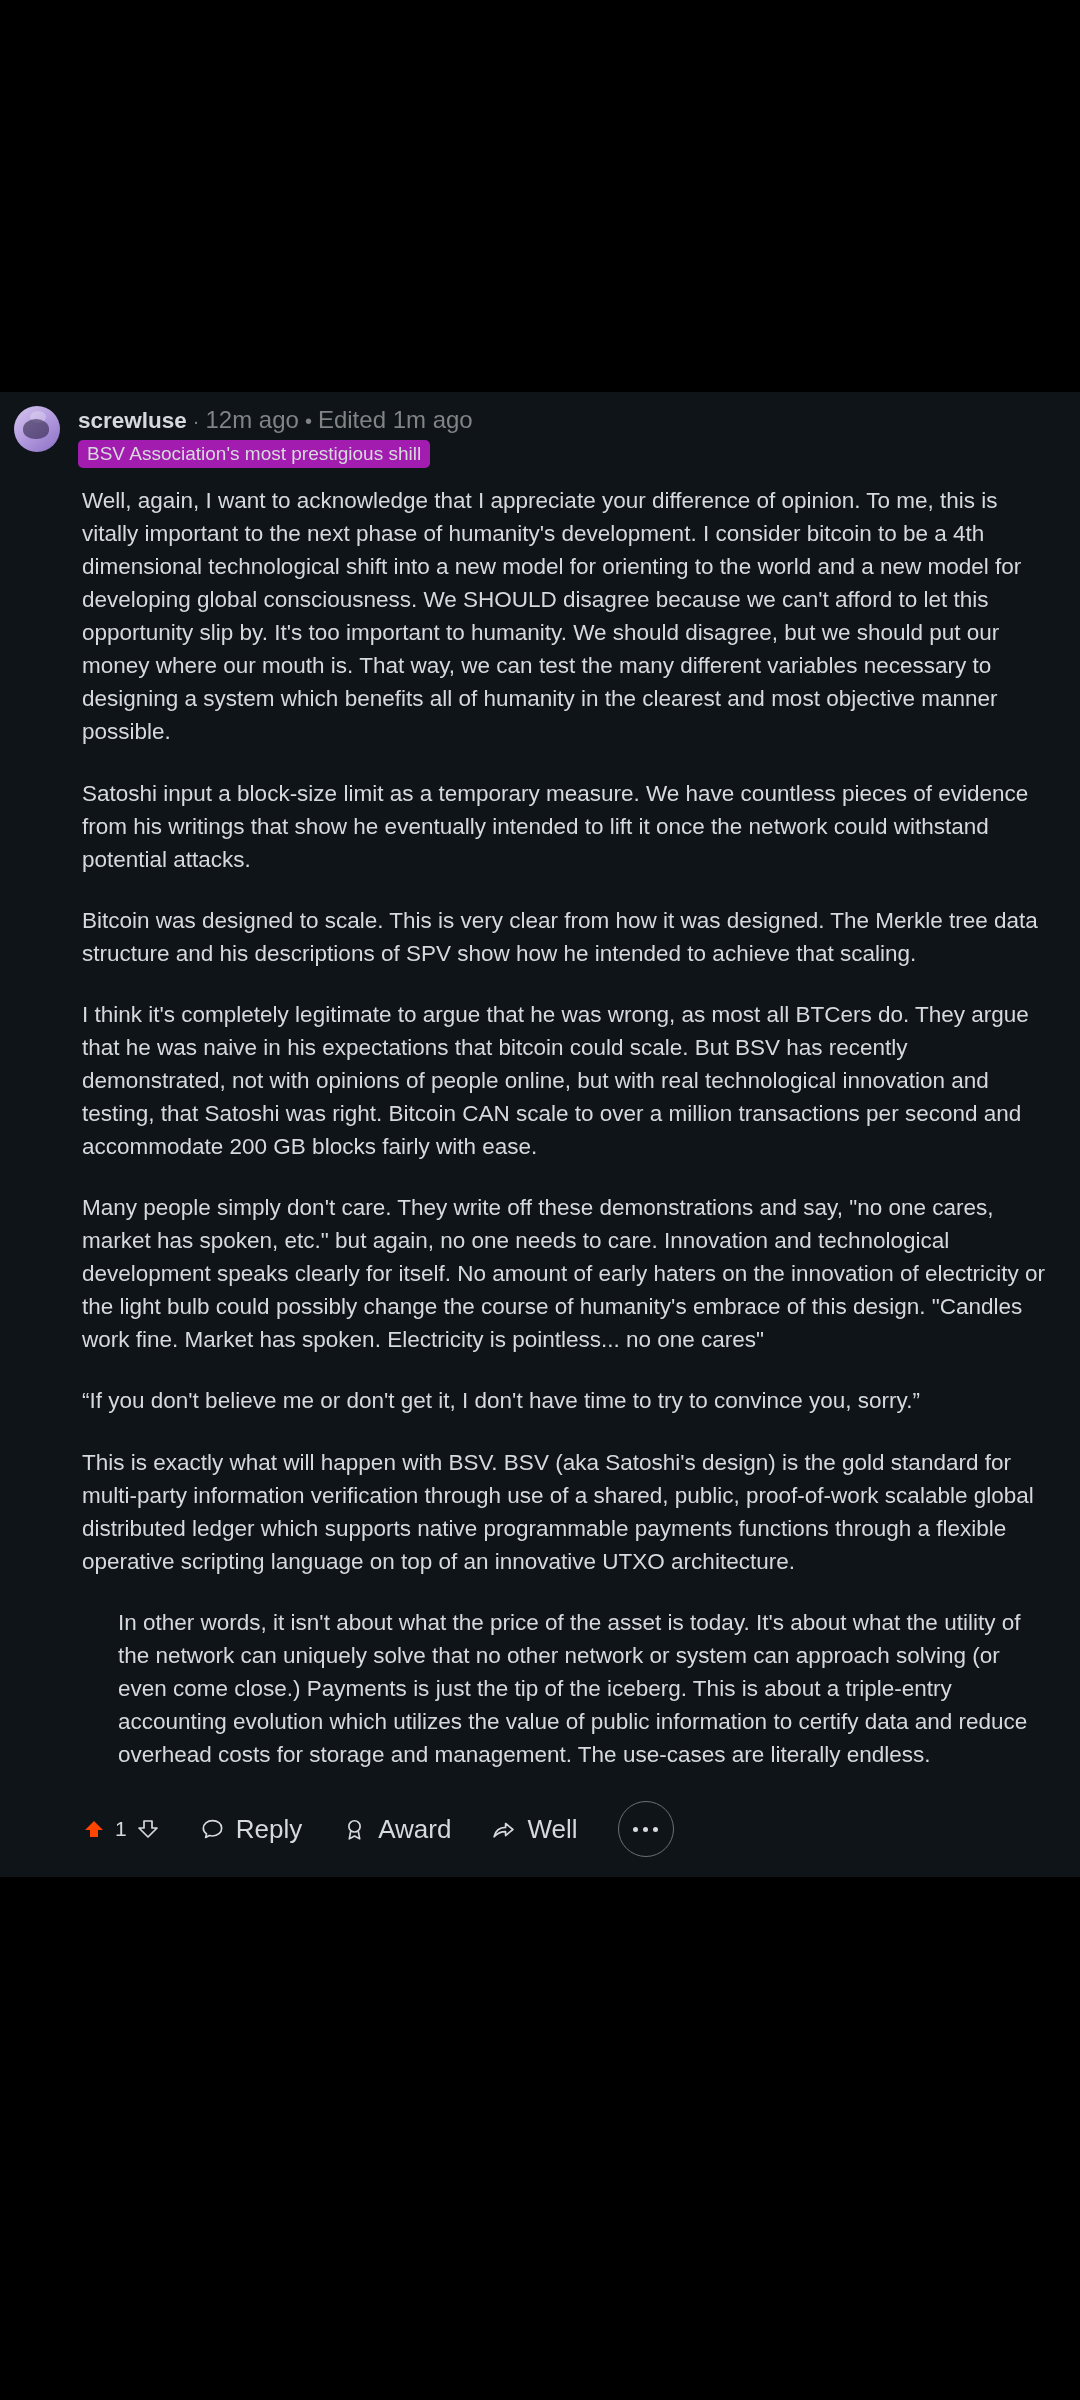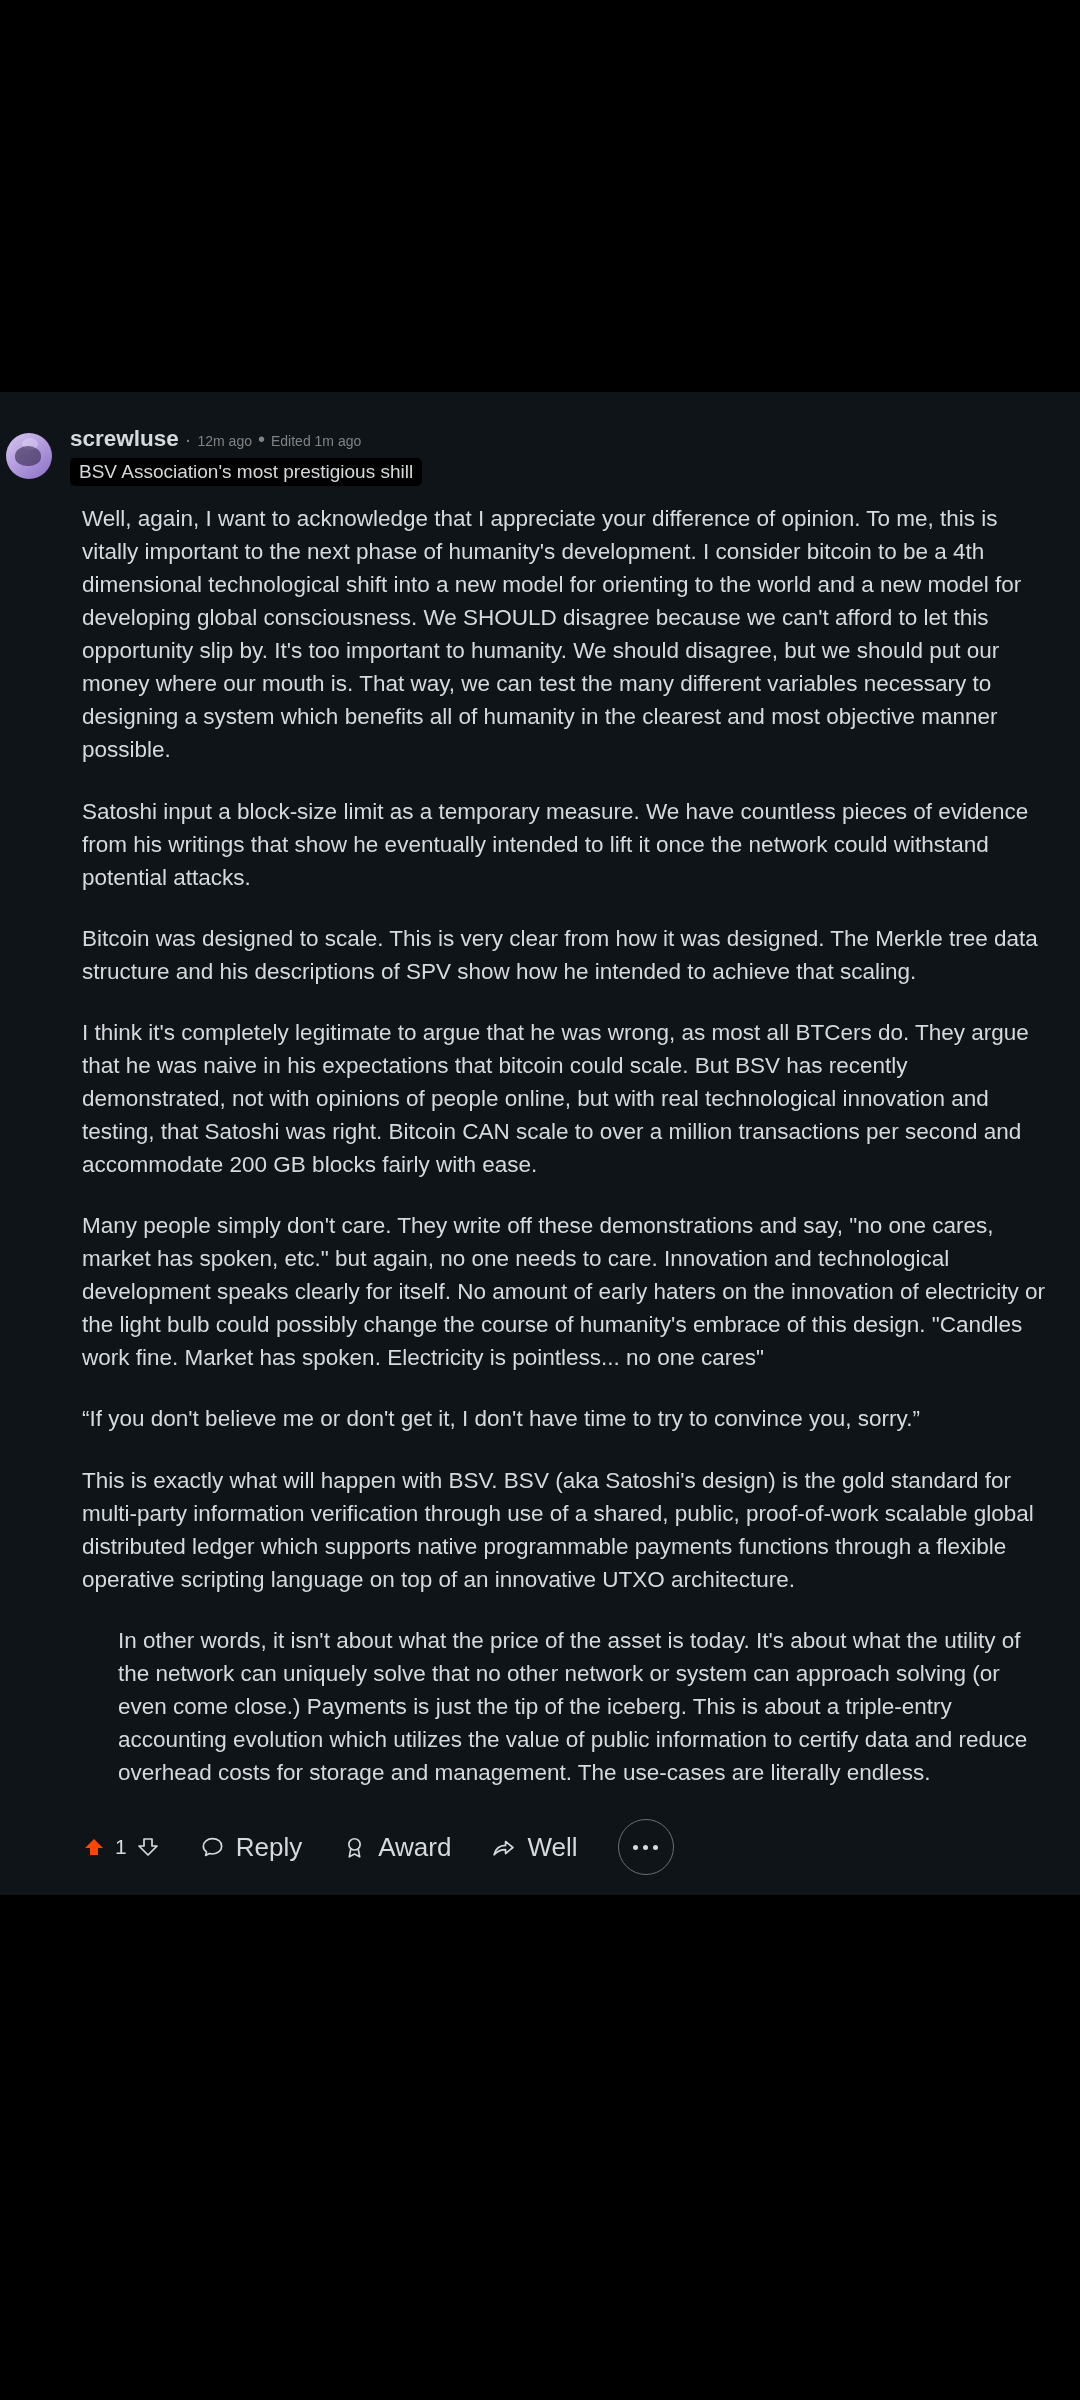--- a/index.html
+++ b/index.html
@@ -24,23 +24,21 @@
     position: absolute;
     top: 392px;
     left: 0;
     width: 1080px;
     background: #0f1418;
     padding: 0 0 20px 0;
     box-sizing: border-box;
   }
   .comment-header {
     display: flex;
-    align-items: center;
-    padding: 14px 0 0 6px;
-    margin-top: 20px;
+    padding: 14px 0 0 14px;
   }
   .avatar {
     width: 46px;
     height: 46px;
     border-radius: 50%;
     background: linear-gradient(140deg, #d6c8ee 0%, #b69ee0 45%, #8a6fc4 100%);
     position: relative;
     flex: 0 0 auto;
     overflow: hidden;
   }
@@ -80,25 +78,25 @@
     color: #d7dadc;
     font-weight: bold;
     font-size: 22.5px;
   }
   .meta-dot {
     color: #818384;
     font-size: 20px;
   }
   .meta {
     color: #818384;
-    font-size: 14px;
+    font-size: 24px;
   }
   .flair {
     display: inline-block;
-    background: #000000;
+    background: #a21caf;
     color: #d7dadc;
     font-size: 19px;
     border-radius: 5px;
     padding: 4px 9px 5px 9px;
     line-height: 1;
     white-space: nowrap;
   }
   .body {
     padding: 16px 31px 0 82px;
     color: #d7dadc;

